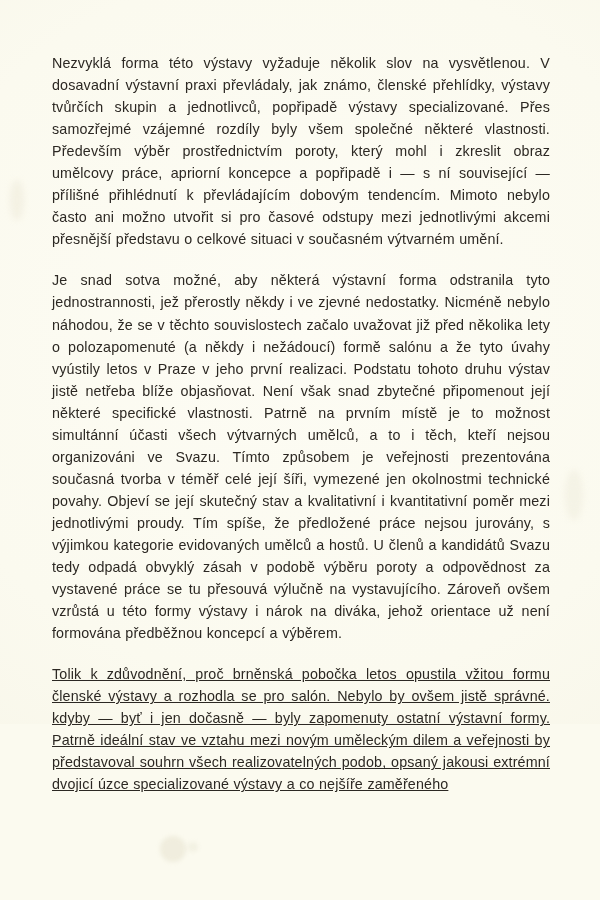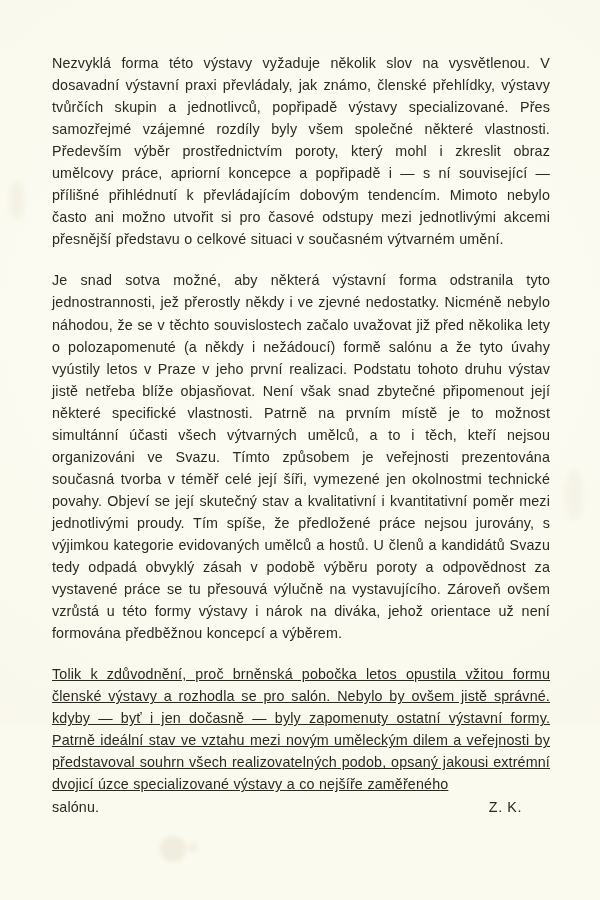--- a/index.html
+++ b/index.html
@@ -108,19 +108,15 @@
   <div class="artifact a4"></div>
 
   <div class="text-block">
 
     <p class="para">Nezvyklá forma této výstavy vyžaduje několik slov na vysvětlenou. V dosavadní výstavní praxi převládaly, jak známo, členské přehlídky, výstavy tvůrčích skupin a jednotlivců, popřipadě výstavy specializované. Přes samozřejmé vzájemné rozdíly byly všem společné některé vlastnosti. Především výběr prostřednictvím poroty, který mohl i zkreslit obraz umělcovy práce, apriorní koncepce a popřipadě i — s ní související — přílišné přihlédnutí k převládajícím dobovým tendencím. Mimoto nebylo často ani možno utvořit si pro časové odstupy mezi jednotlivými akcemi přesnější představu o celkové situaci v současném výtvarném umění.</p>
 
     <p class="para">Je snad sotva možné, aby některá výstavní forma odstranila tyto jednostrannosti, jež přerostly někdy i ve zjevné nedostatky. Nicméně nebylo náhodou, že se v těchto souvislostech začalo uvažovat již před několika lety o polozapomenuté (a někdy i nežádoucí) formě salónu a že tyto úvahy vyústily letos v Praze v jeho první realizaci. Podstatu tohoto druhu výstav jistě netřeba blíže objasňovat. Není však snad zbytečné připomenout její některé specifické vlastnosti. Patrně na prvním místě je to možnost simultánní účasti všech výtvarných umělců, a to i těch, kteří nejsou organizováni ve Svazu. Tímto způsobem je veřejnosti prezentována současná tvorba v téměř celé její šíři, vymezené jen okolnostmi technické povahy. Objeví se její skutečný stav a kvalitativní i kvantitativní poměr mezi jednotlivými proudy. Tím spíše, že předložené práce nejsou jurovány, s výjimkou kategorie evidovaných umělců a hostů. U členů a kandidátů Svazu tedy odpadá obvyklý zásah v podobě výběru poroty a odpovědnost za vystavené práce se tu přesouvá výlučně na vystavujícího. Zároveň ovšem vzrůstá u této formy výstavy i nárok na diváka, jehož orientace už není formována předběžnou koncepcí a výběrem.</p>
 
     <p class="para last">Tolik k zdůvodnění, proč brněnská pobočka letos opustila vžitou formu členské výstavy a rozhodla se pro salón. Nebylo by ovšem jistě správné. kdyby — byť i jen dočasně — byly zapomenuty ostatní výstavní formy. Patrně ideální stav ve vztahu mezi novým uměleckým dilem a veřejnosti by představoval souhrn všech realizovatelných podob, opsaný jakousi extrémní dvojicí úzce specializované výstavy a co nejšíře zaměřeného</p>
 
-    <div class="closing-row">
-      <span>salónu.</span>
-      <span class="sig">Z. K.</span>
-    </div>
 
   </div>
 </div>
 
 </body></html>

